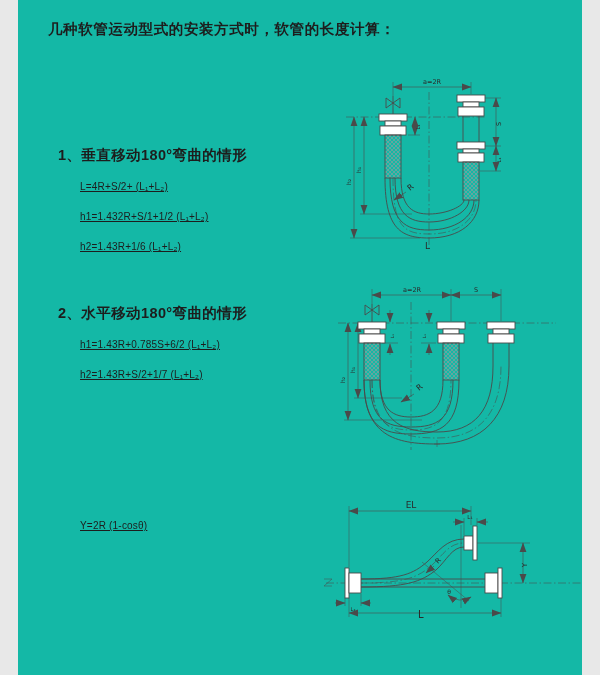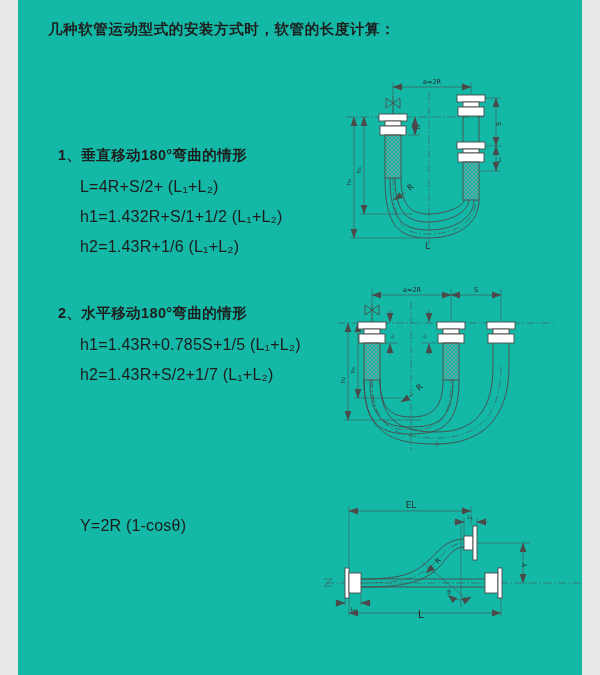--- a/index.html
+++ b/index.html
@@ -7,21 +7,21 @@
     position:relative;width:564px;height:675px;background:#14b8a6;
     font-family:"Liberation Sans","DejaVu Sans",sans-serif;color:#1d1d1d;
     overflow:hidden;margin:0 auto;
   }
   .title{
     position:absolute;left:30px;top:20px;font-size:14.5px;font-weight:bold;
     letter-spacing:0.6px;white-space:nowrap;
   }
   .section{position:absolute;width:280px;}
   .heading{font-size:14.5px;font-weight:bold;margin:0 0 7px 0;letter-spacing:0.4px;white-space:nowrap;}
-  .formula{font-size:16px;line-height:30px;padding-left:22px;white-space:nowrap;letter-spacing:0.2px;}
+  .formula{font-size:10px;line-height:30px;padding-left:22px;white-space:nowrap;letter-spacing:0.2px;text-decoration:underline;}
   #s1{left:40px;top:103px;margin-top:43px;}
   #s2{left:40px;top:304px;}
   #s3{left:40px;top:511px;}
   .diagram{position:absolute;}
   #d1{left:306px;top:70px;}
   #d2{left:302px;top:278px;}
   #d3{left:300px;top:498px;}
   .dline{stroke:#4a4a4a;stroke-width:0.9;fill:none;}
   .thin{stroke:#4a4a4a;stroke-width:0.5;fill:none;}
   .dim{stroke:#4a4a4a;stroke-width:0.6;fill:none;}
@@ -39,21 +39,21 @@
 
   <div class="section" id="s1">
     <div class="heading">1、垂直移动180°弯曲的情形</div>
     <div class="formula">L=4R+S/2+ (L₁+L₂)</div>
     <div class="formula">h1=1.432R+S/1+1/2 (L₁+L₂)</div>
     <div class="formula">h2=1.43R+1/6 (L₁+L₂)</div>
   </div>
 
   <div class="section" id="s2">
     <div class="heading">2、水平移动180°弯曲的情形</div>
-    <div class="formula">h1=1.43R+0.785S+1/5 (L₁+L₂)</div>
+    <div class="formula">h1=1.43R+0.785S+6/2 (L₁+L₂)</div>
     <div class="formula">h2=1.43R+S/2+1/7 (L₁+L₂)</div>
   </div>
 
   <div class="section" id="s3">
     <div class="formula">Y=2R (1-cosθ)</div>
   </div>
 
   <svg class="diagram" id="d1" width="250" height="185" viewBox="0 0 250 185" xmlns="http://www.w3.org/2000/svg">
     <defs>
       <marker id="ar1" viewBox="0 0 10 10" refX="9" refY="5" markerWidth="10" markerHeight="10" orient="auto-start-reverse" markerUnits="userSpaceOnUse">

